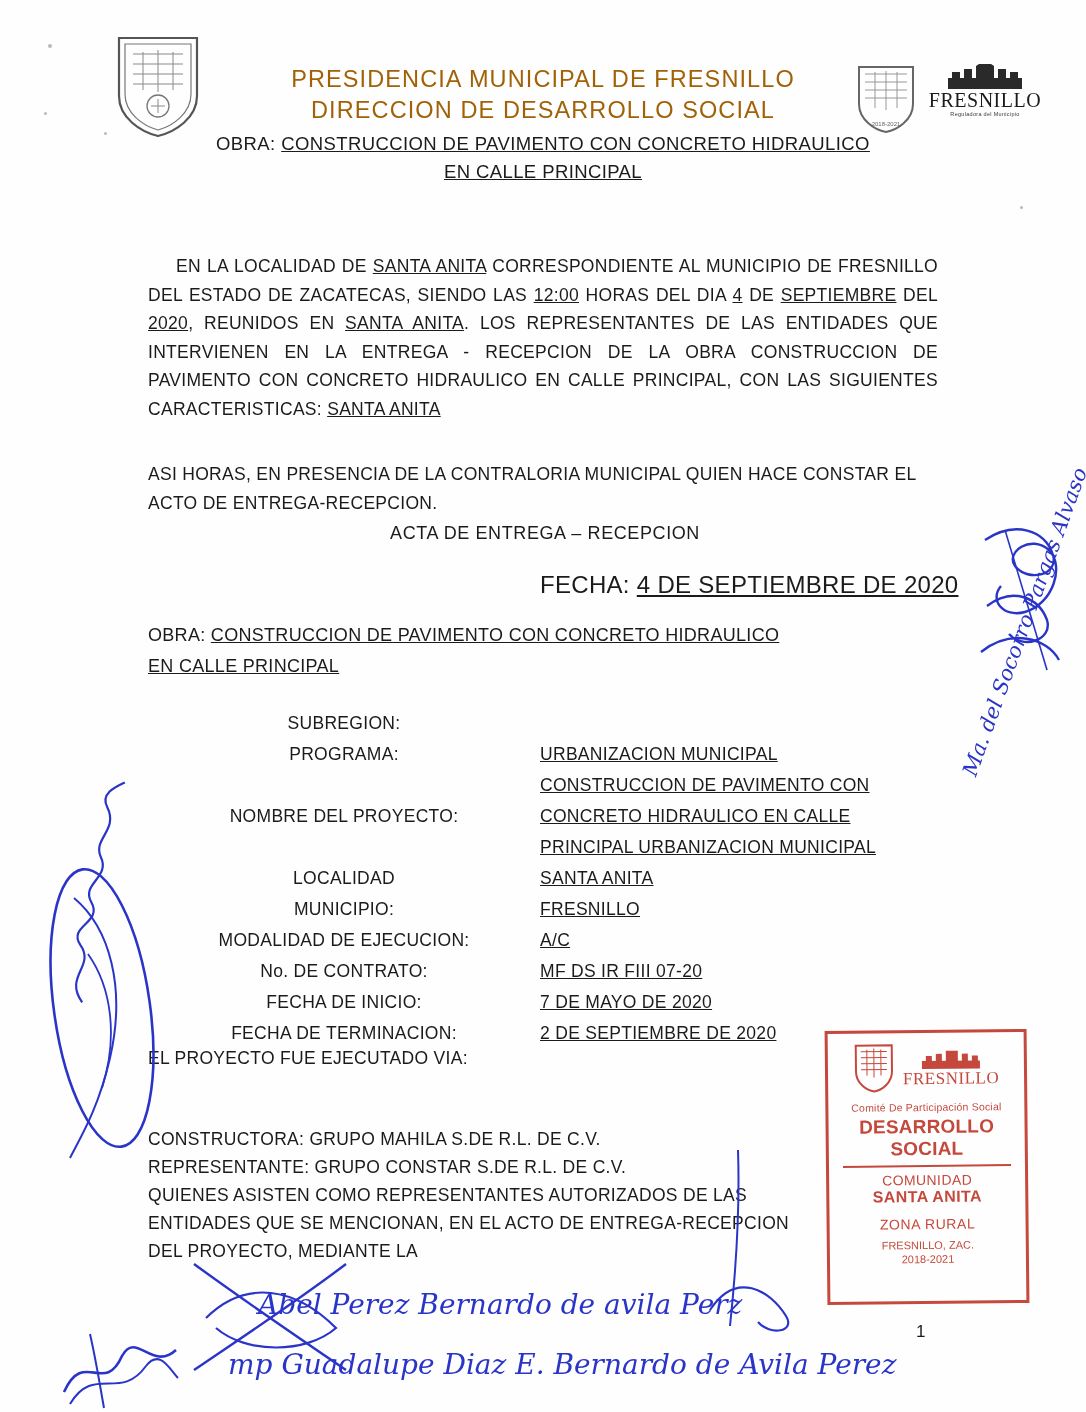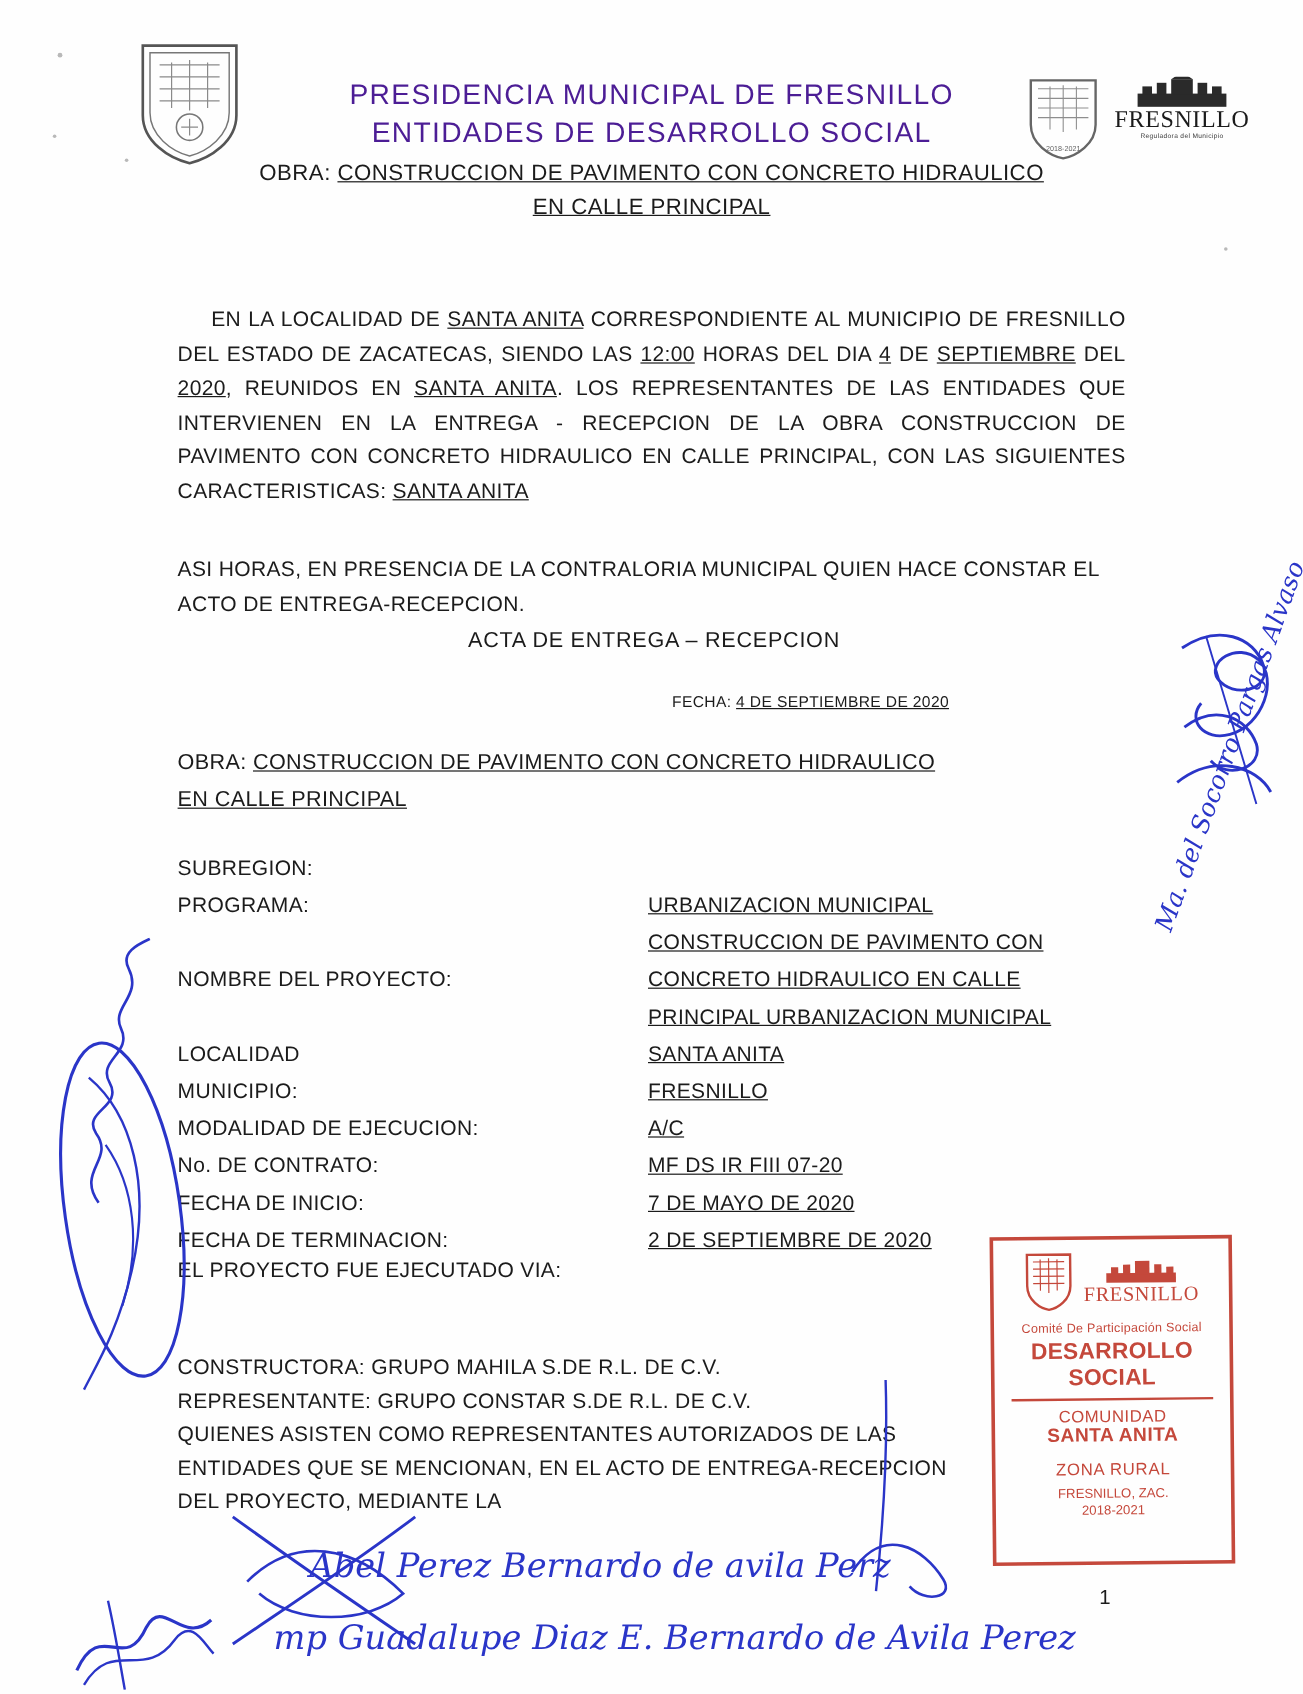--- a/index.html
+++ b/index.html
@@ -75,21 +75,21 @@
     position: absolute;
     left: 0;
     top: 38px;
     width: 1086px;
     text-align: center;
   }
   .title-line1, .title-line2 {
     font-size: 23.5px;
     letter-spacing: 1.1px;
     line-height: 31px;
-    color: #4c1d95;
+    color: #a16207;
   }
   .obra-line {
     margin-top: 5px;
     font-size: 18.5px;
     letter-spacing: 0.4px;
     line-height: 26px;
     color: #1b1b1b;
   }
   .obra-line .u { text-decoration: underline; }
   .obra-line2 {
@@ -123,24 +123,24 @@
   }
   #acta-title {
     left: 4px;
     top: 519px;
     width: 1082px;
     text-align: center;
     font-size: 18px;
     letter-spacing: 0.6px;
   }
   #fecha-line {
-    left: 560px;
+    left: 540px;
     top: 571px;
     width: 470px;
-    font-size: 13px;
+    font-size: 24px;
   }
   #obra-para {
     left: 148px;
     top: 620px;
     width: 790px;
     font-size: 18px;
     line-height: 31px;
   }
   #obra-para .just {
     display: block;
@@ -158,20 +158,21 @@
     letter-spacing: 0.3px;
   }
   .frow {
     display: flex;
     align-items: flex-start;
   }
   .fkey {
     width: 392px;
     flex: 0 0 392px;
     white-space: nowrap;
+    text-align: center;
   }
   .fval {
     flex: 1;
     text-decoration: underline;
   }
   .fval.multi {
     text-decoration: none;
   }
   .fval.multi span {
     display: block;
@@ -359,21 +360,21 @@
         <rect x="52" y="5" width="8" height="10" fill="#2a2a2a"></rect>
         <rect x="64" y="8" width="8" height="7" fill="#2a2a2a"></rect>
         <path d="M30 2 L39 -4 L48 2 Z" fill="#2a2a2a"></path>
       </svg>
       <span class="word">FRESNILLO</span>
       <span class="sub">Reguladora del Municipio</span>
     </div>
 
     <div class="title-block">
       <div class="title-line1">PRESIDENCIA MUNICIPAL DE FRESNILLO</div>
-      <div class="title-line2">ENTIDADES DE DESARROLLO SOCIAL</div>
+      <div class="title-line2">DIRECCION DE DESARROLLO SOCIAL</div>
       <div class="obra-line">
         <span>OBRA:</span>
         <span class="u">CONSTRUCCION DE PAVIMENTO CON CONCRETO HIDRAULICO</span>
       </div>
       <div class="obra-line2">EN CALLE PRINCIPAL</div>
     </div>
   </div>
 
   <div class="para" id="para1">
     <span>EN LA LOCALIDAD DE </span><span class="u">SANTA ANITA</span><span> CORRESPONDIENTE AL MUNICIPIO DE FRESNILLO DEL ESTADO DE ZACATECAS, SIENDO LAS </span><span class="u">12:00</span><span> HORAS DEL DIA </span><span class="u">4</span><span> DE </span><span class="u">SEPTIEMBRE</span><span> DEL </span><span class="u">2020</span><span>, REUNIDOS EN </span><span class="u">SANTA ANITA</span><span>. LOS REPRESENTANTES DE LAS ENTIDADES QUE INTERVIENEN EN LA ENTREGA - RECEPCION DE LA OBRA CONSTRUCCION DE PAVIMENTO CON CONCRETO HIDRAULICO EN CALLE PRINCIPAL, CON LAS SIGUIENTES CARACTERISTICAS: </span><span class="u">SANTA ANITA</span>

